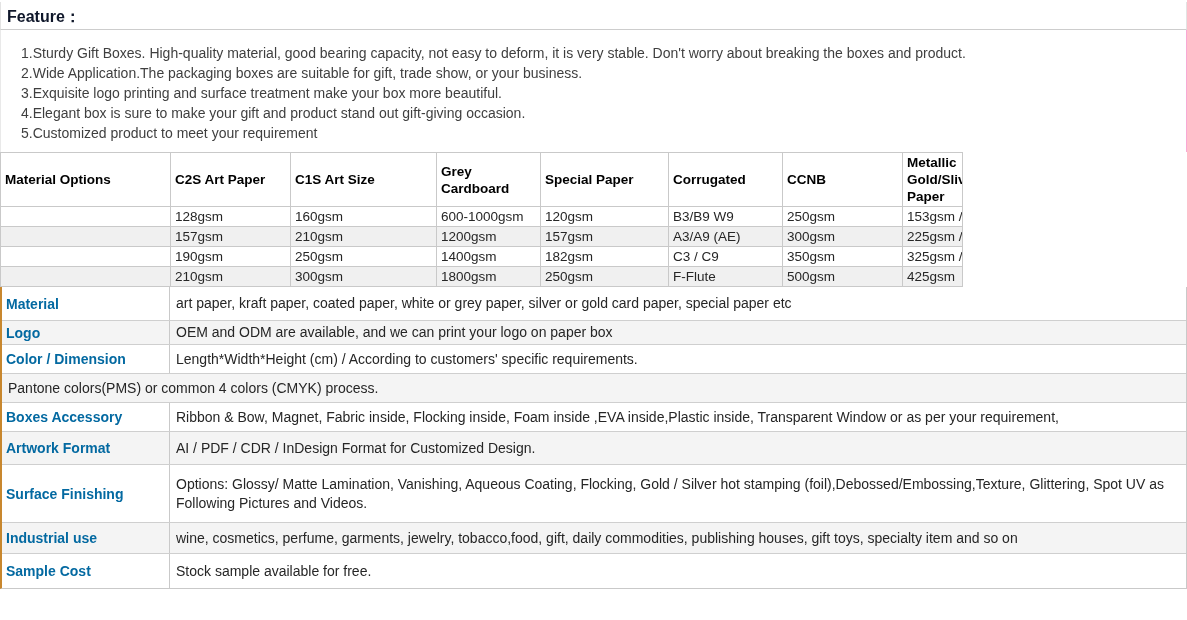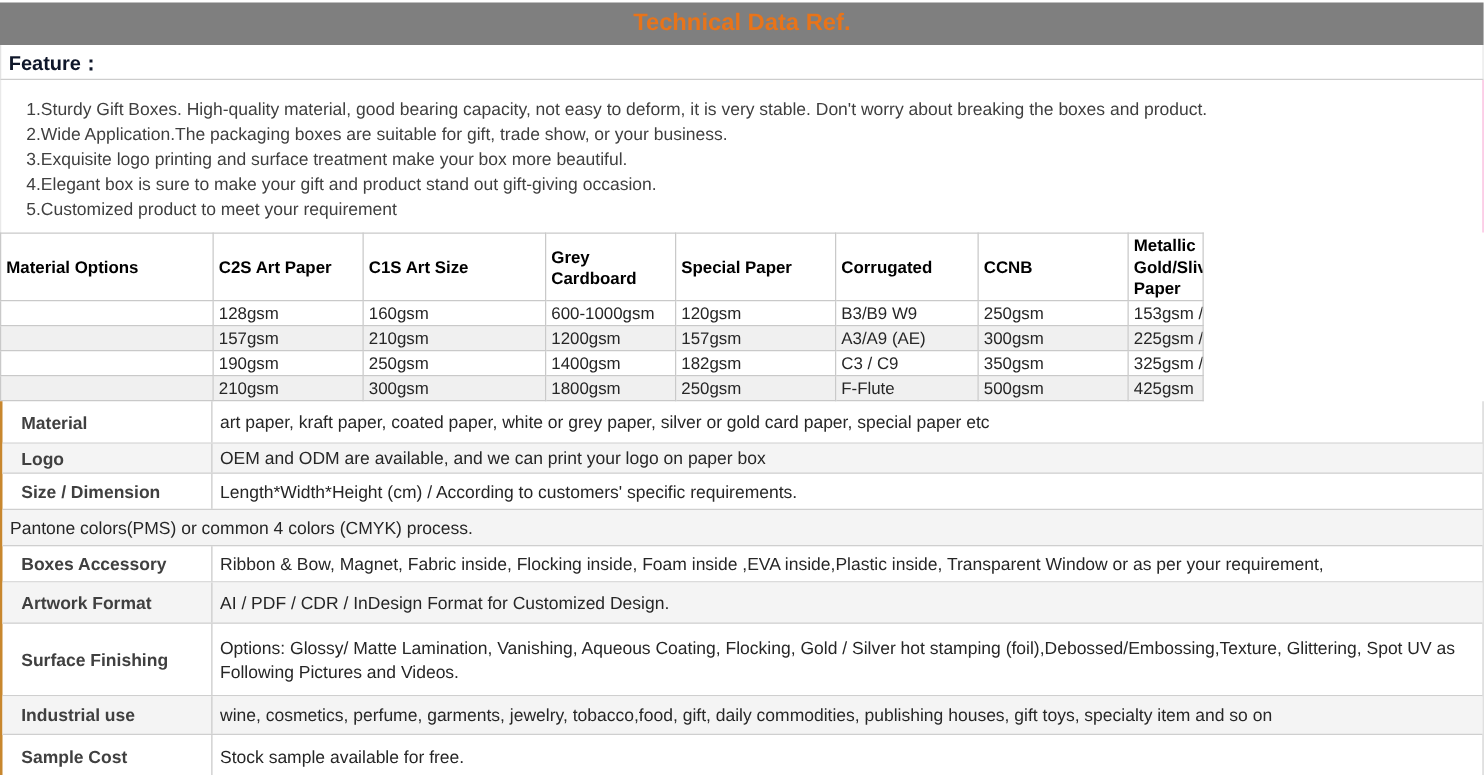--- a/index.html
+++ b/index.html
@@ -64,39 +64,36 @@
   }
   .drow {
     display: flex; align-items: stretch;
     border-bottom: 1px solid #cfcfcf;
   }
   .drow:last-child { border-bottom: none; }
   .drow:nth-child(even) { background: #f4f4f4; }
   .dlabel {
     width: 168px; flex: 0 0 168px;
     border-right: 1px solid #c9c9c9;
-    font-weight: bold; font-size: 14px; color: #404040;
+    font-weight: bold; font-size: 14px; color: #0369a1;
     display: flex; align-items: center;
-    padding: 2px 15px;
+    padding: 2px 4px;
   }
   .dvalue {
     flex: 1;
     display: flex; align-items: center;
     padding: 2px 6px;
     font-size: 14px; color: #262626; line-height: 19px;
   }
 </style>
 </head>
 <body>
 
 <div class="page">
 
-  <div class="titlebar">
-    <span>Technical Data Ref.</span>
-  </div>
 
   <div class="feature-head">Feature：</div>
 
   <div class="feature-list">
     <div class="feature-item">1.Sturdy Gift Boxes. High-quality material, good bearing capacity, not easy to deform, it is very stable. Don't worry about breaking the boxes and product.</div>
     <div class="feature-item">2.Wide Application.The packaging boxes are suitable for gift, trade show, or your business.</div>
     <div class="feature-item">3.Exquisite logo printing and surface treatment make your box more beautiful.</div>
     <div class="feature-item">4.Elegant box is sure to make your gift and product stand out gift-giving occasion.</div>
     <div class="feature-item">5.Customized product to meet your requirement</div>
   </div>
@@ -171,21 +168,21 @@
   <div class="details">
     <div class="drow" style="min-height:34px">
       <div class="dlabel">Material</div>
       <div class="dvalue">art paper, kraft paper, coated paper, white or grey paper, silver or gold card paper, special paper etc</div>
     </div>
     <div class="drow" style="min-height:22px">
       <div class="dlabel">Logo</div>
       <div class="dvalue">OEM and ODM are available, and we can print your logo on paper box</div>
     </div>
     <div class="drow" style="min-height:29px">
-      <div class="dlabel">Size / Dimension</div>
+      <div class="dlabel">Color / Dimension</div>
       <div class="dvalue">Length*Width*Height (cm) / According to customers' specific requirements.</div>
     </div>
     <div class="drow" style="min-height:29px">
       <div class="dvalue">Pantone colors(PMS) or common 4 colors (CMYK) process.</div>
     </div>
     <div class="drow" style="min-height:29px">
       <div class="dlabel">Boxes Accessory</div>
       <div class="dvalue">Ribbon &amp; Bow, Magnet, Fabric inside, Flocking inside, Foam inside ,EVA inside,Plastic inside, Transparent Window or as per your requirement,</div>
     </div>
     <div class="drow" style="min-height:33px">

